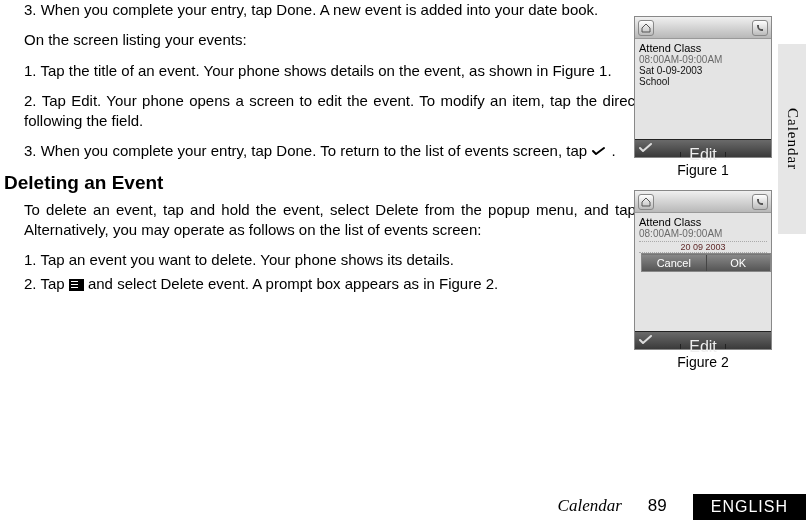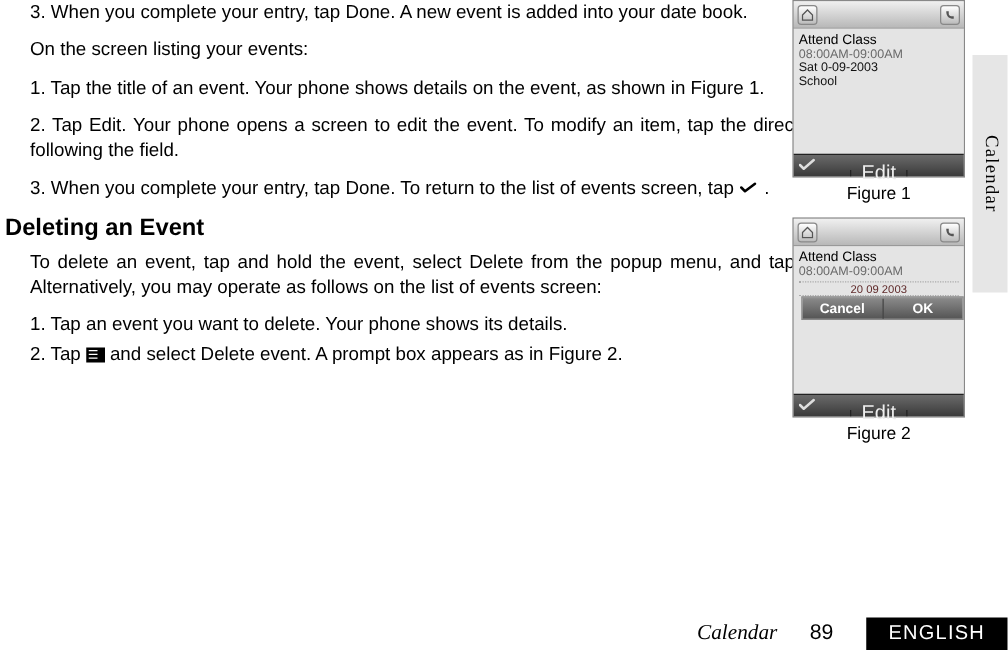--- a/index.html
+++ b/index.html
@@ -80,21 +80,21 @@
     writing-mode: vertical-rl;
     font-size: 15px;
     font-family: "Times New Roman", serif;
     letter-spacing: 1px;
   }
 
   
   .figcol {
     position: absolute;
     right: 34px;
-    top: 0;
+    top: 16px;
     width: 138px;
   }
   .phone {
     width: 138px;
     background: #d2d2d2;
     border: 1px solid #888;
     margin-bottom: 4px;
   }
   .topbar {
     height: 22px;
@@ -173,21 +173,20 @@
     background: linear-gradient(#fff,#bbb);
     border: 1px solid #888;
     display:flex;align-items:center;justify-content:center;
   }
   .popup-text { line-height: 1.2; }
   .popup-actions {
     display: flex;
     border-top: 1px solid #777;
     background: linear-gradient(#888,#555);
     color: #fff;
-    font-weight: bold;
   }
   .popup-actions > div {
     flex: 1;
     text-align: center;
     padding: 2px 0;
     font-size: 11px;
   }
   .popup-actions > div:first-child {
     border-right: 1px solid #444;
   }

